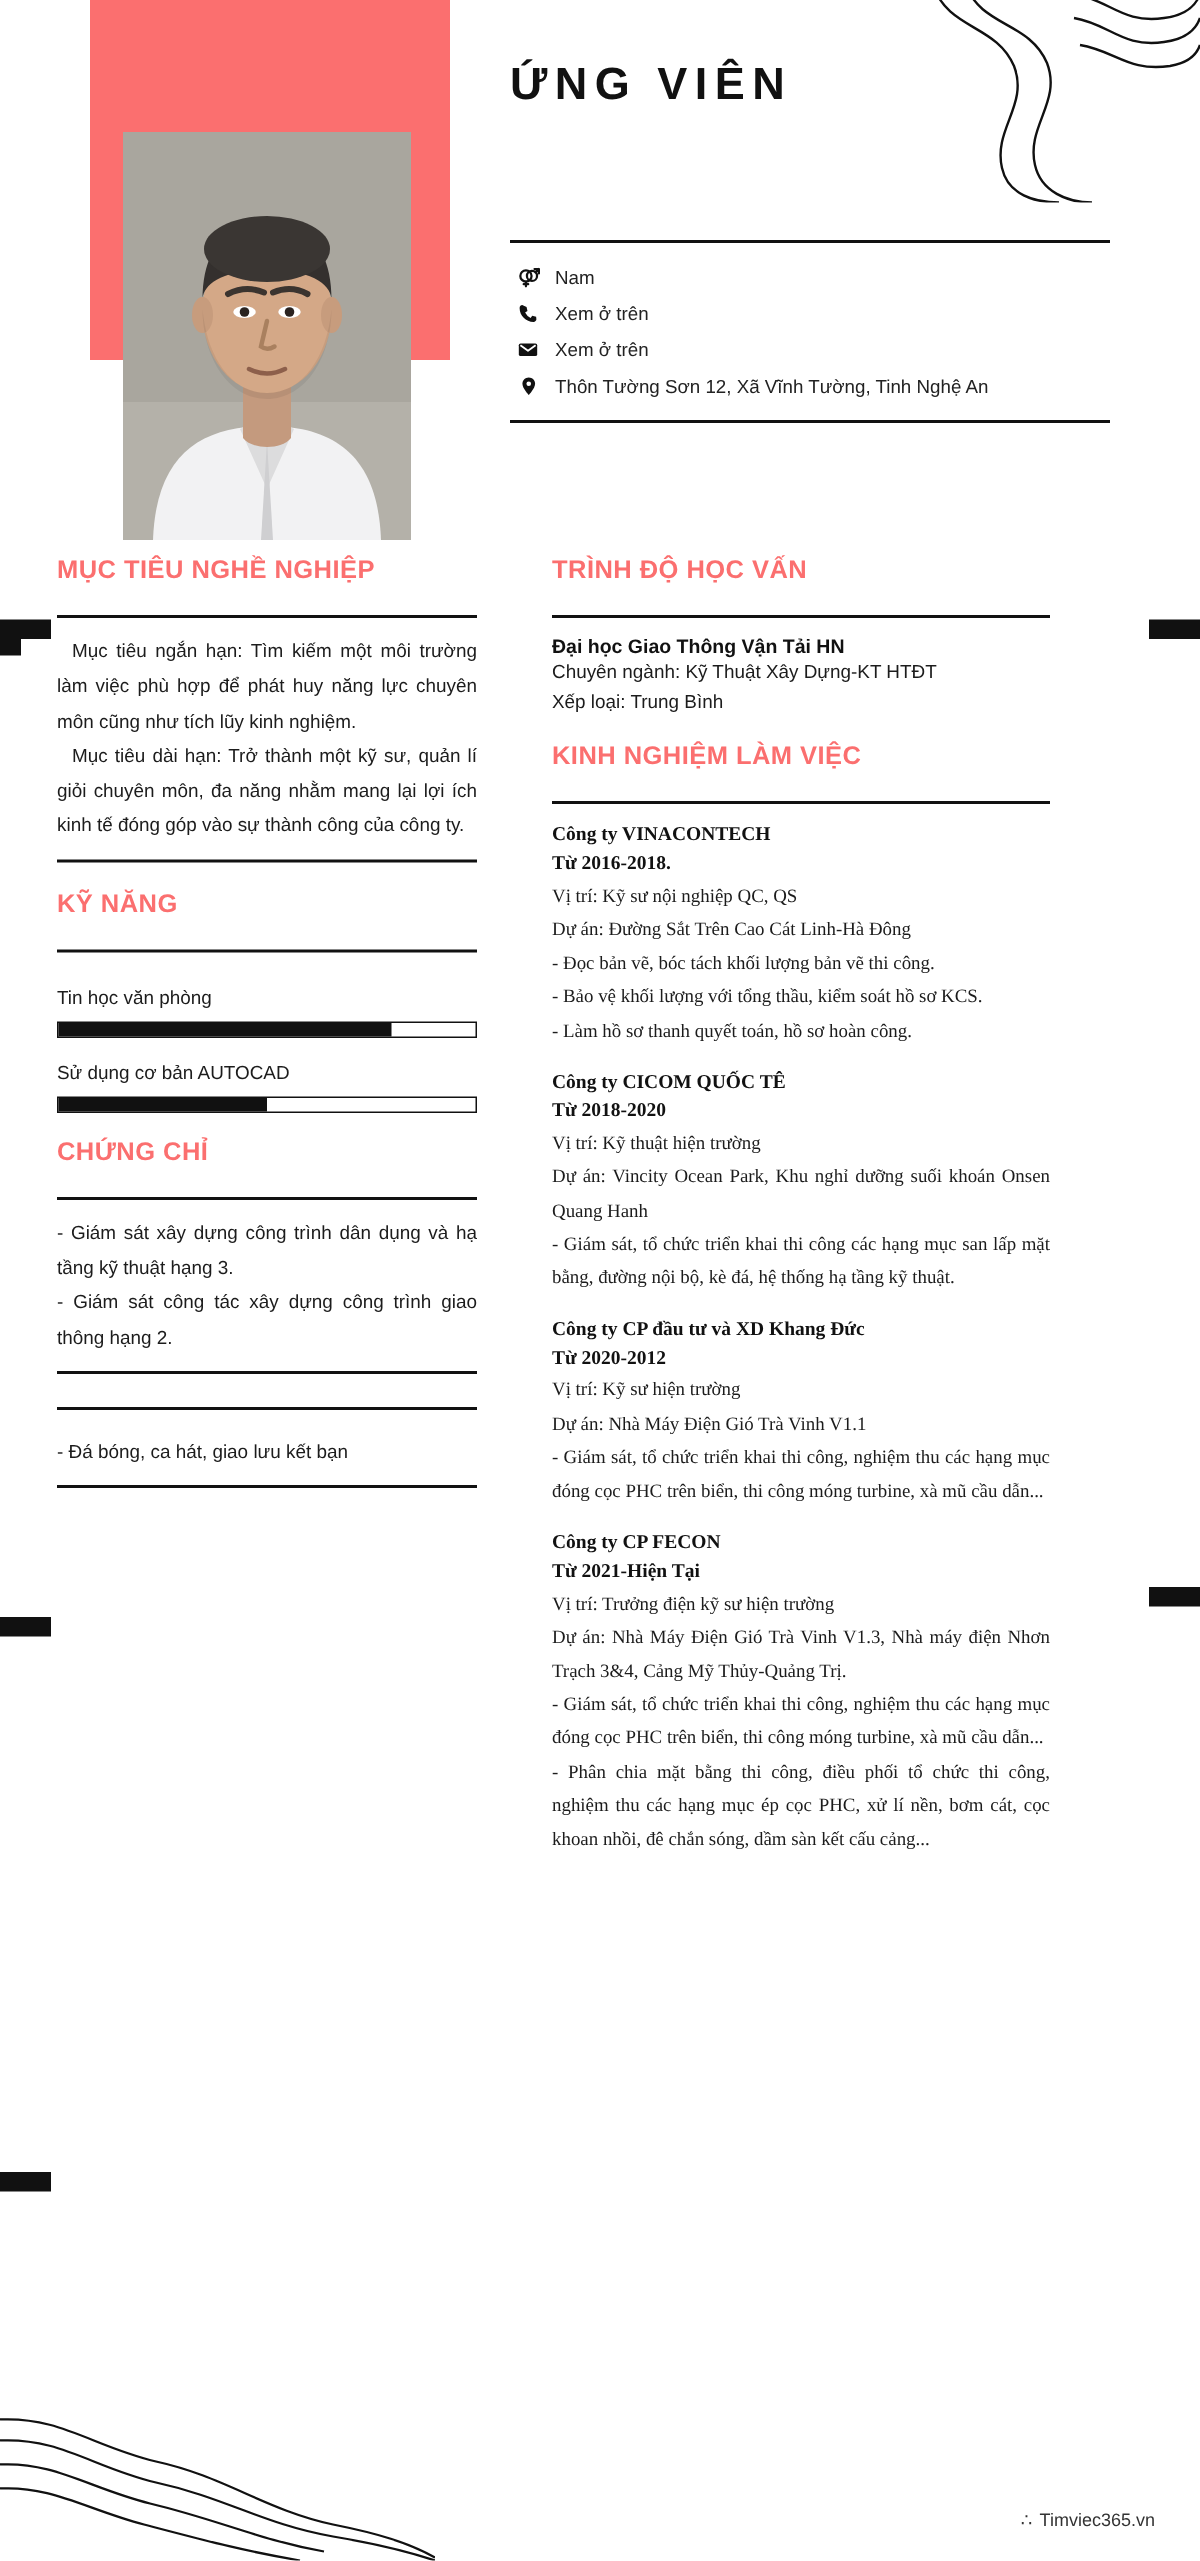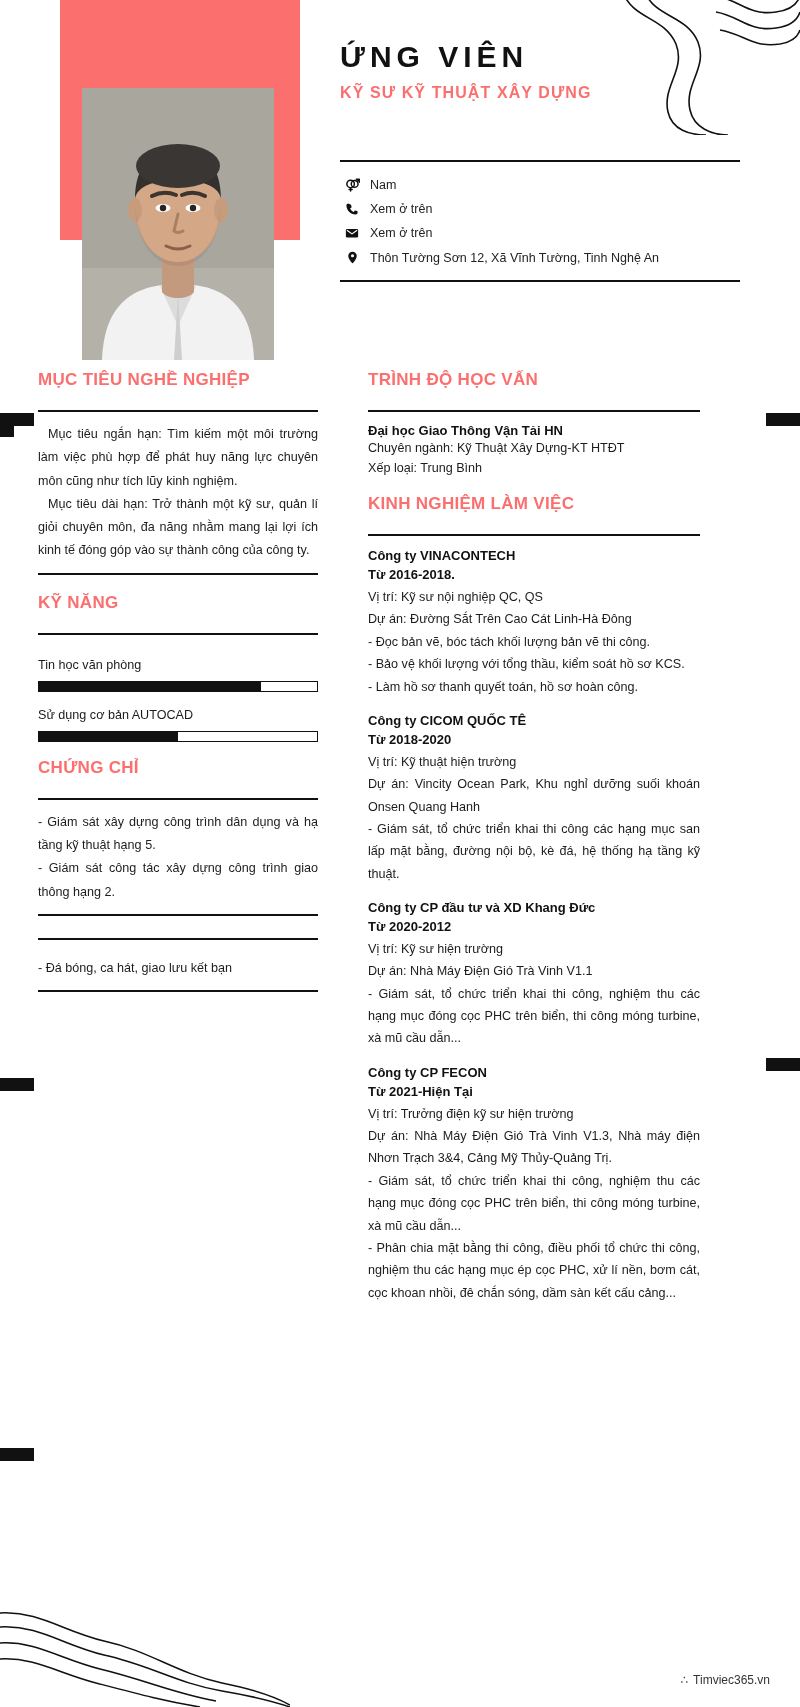--- a/index.html
+++ b/index.html
@@ -80,21 +80,21 @@
     height:11px; border:1.5px solid #111; background:#fff;
     margin-bottom:16px; position:relative;
   }
   .bar-fill { position:absolute; left:0; top:0; bottom:0; background:#111; }
 
   .list-text { font-size:12.6px; line-height:1.85; color:#1c1c1c; text-align:justify; }
 
   .edu-name { font-size:13px; font-weight:bold; color:#111; }
   .edu-line { font-size:12.6px; color:#1c1c1c; line-height:1.6; }
 
-  .job { margin-bottom:14px; }
+  .job { margin-bottom:14px;font-family:Liberation Serif, serif; }
   .job-co { font-size:13px; font-weight:bold; color:#111; line-height:1.45; }
   .job-time { font-size:13px; font-weight:bold; color:#111; line-height:1.45; margin-bottom:1px; }
   .job-line { font-size:12.6px; color:#1c1c1c; line-height:1.78; text-align:justify; }
 
   
   .blk { position:absolute; background:#111; }
 
   
   .footer { position:absolute; left:0; bottom:0; width:800px; height:160px; }
   .qr { position:absolute; right:50px; bottom:52px; width:74px; height:74px; }
@@ -153,21 +153,20 @@
       <path d="M 24 0 C 34 28 66 24 78 52 C 88 78 64 94 70 120 C 74 138 92 145 108 145"></path>
       <path d="M 96 6 C 120 10 128 26 156 22 C 172 20 178 12 180 6"></path>
       <path d="M 96 22 C 120 26 128 42 156 38 C 172 36 178 28 180 22"></path>
       <path d="M 100 40 C 124 44 132 58 160 54 C 172 52 178 46 180 40"></path>
     </g>
   </svg>
 </div>
 
 <div class="head-right">
   <div class="cand-name">ỨNG VIÊN</div>
-  <div class="cand-role">KỸ SƯ KỸ THUẬT XÂY DỰNG</div>
 </div>
 
 <div class="contact-box">
 
 
   <div class="contact-row">
     <span class="ci">
       <svg width="15" height="15" viewBox="0 0 16 16">
           <circle cx="6" cy="7.4" r="4" fill="none" stroke="#111" stroke-width="1.6"></circle>
           <path d="M6 11.4v3.4M4.4 13.3h3.2" stroke="#111" stroke-width="1.6" stroke-linecap="round"></path>
@@ -240,21 +239,21 @@
         <div class="skill-name">Sử dụng cơ bản AUTOCAD</div>
         <div class="bar">
           <div class="bar-fill" id="sk0" style="width: 50%;"></div>
         </div>
       </div>
     </div>
 
     <div>
       <div class="sec-title">CHỨNG CHỈ</div>
       <div class="rule"></div>
-      <div class="list-text">- Giám sát xây dựng công trình dân dụng và hạ tầng kỹ thuật hạng 5.</div>
+      <div class="list-text">- Giám sát xây dựng công trình dân dụng và hạ tầng kỹ thuật hạng 3.</div>
       <div class="list-text">- Giám sát công tác xây dựng công trình giao thông hạng 2.</div>
       <div class="rule-end"></div>
     </div>
 
     <div style="height:22px"></div>
 
     <div>
       <div class="rule"></div>
       <div style="height:6px"></div>
       <div class="list-text">- Đá bóng, ca hát, giao lưu kết bạn</div>

